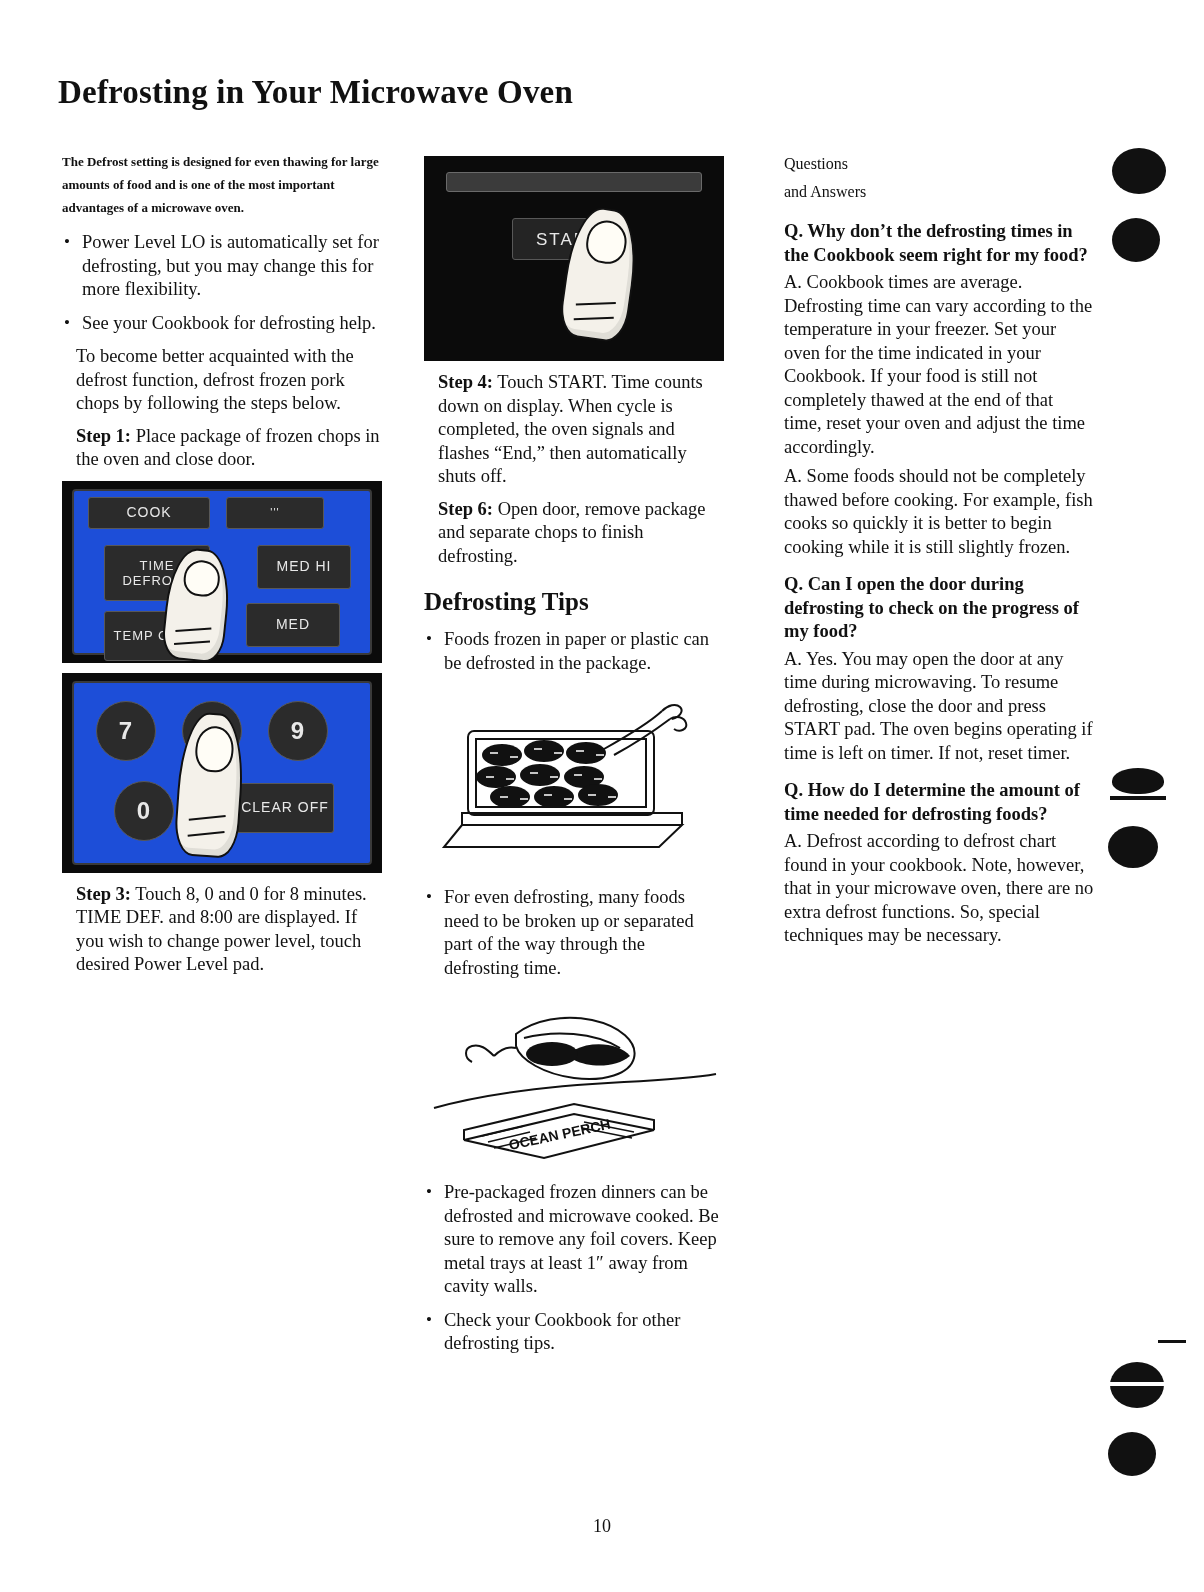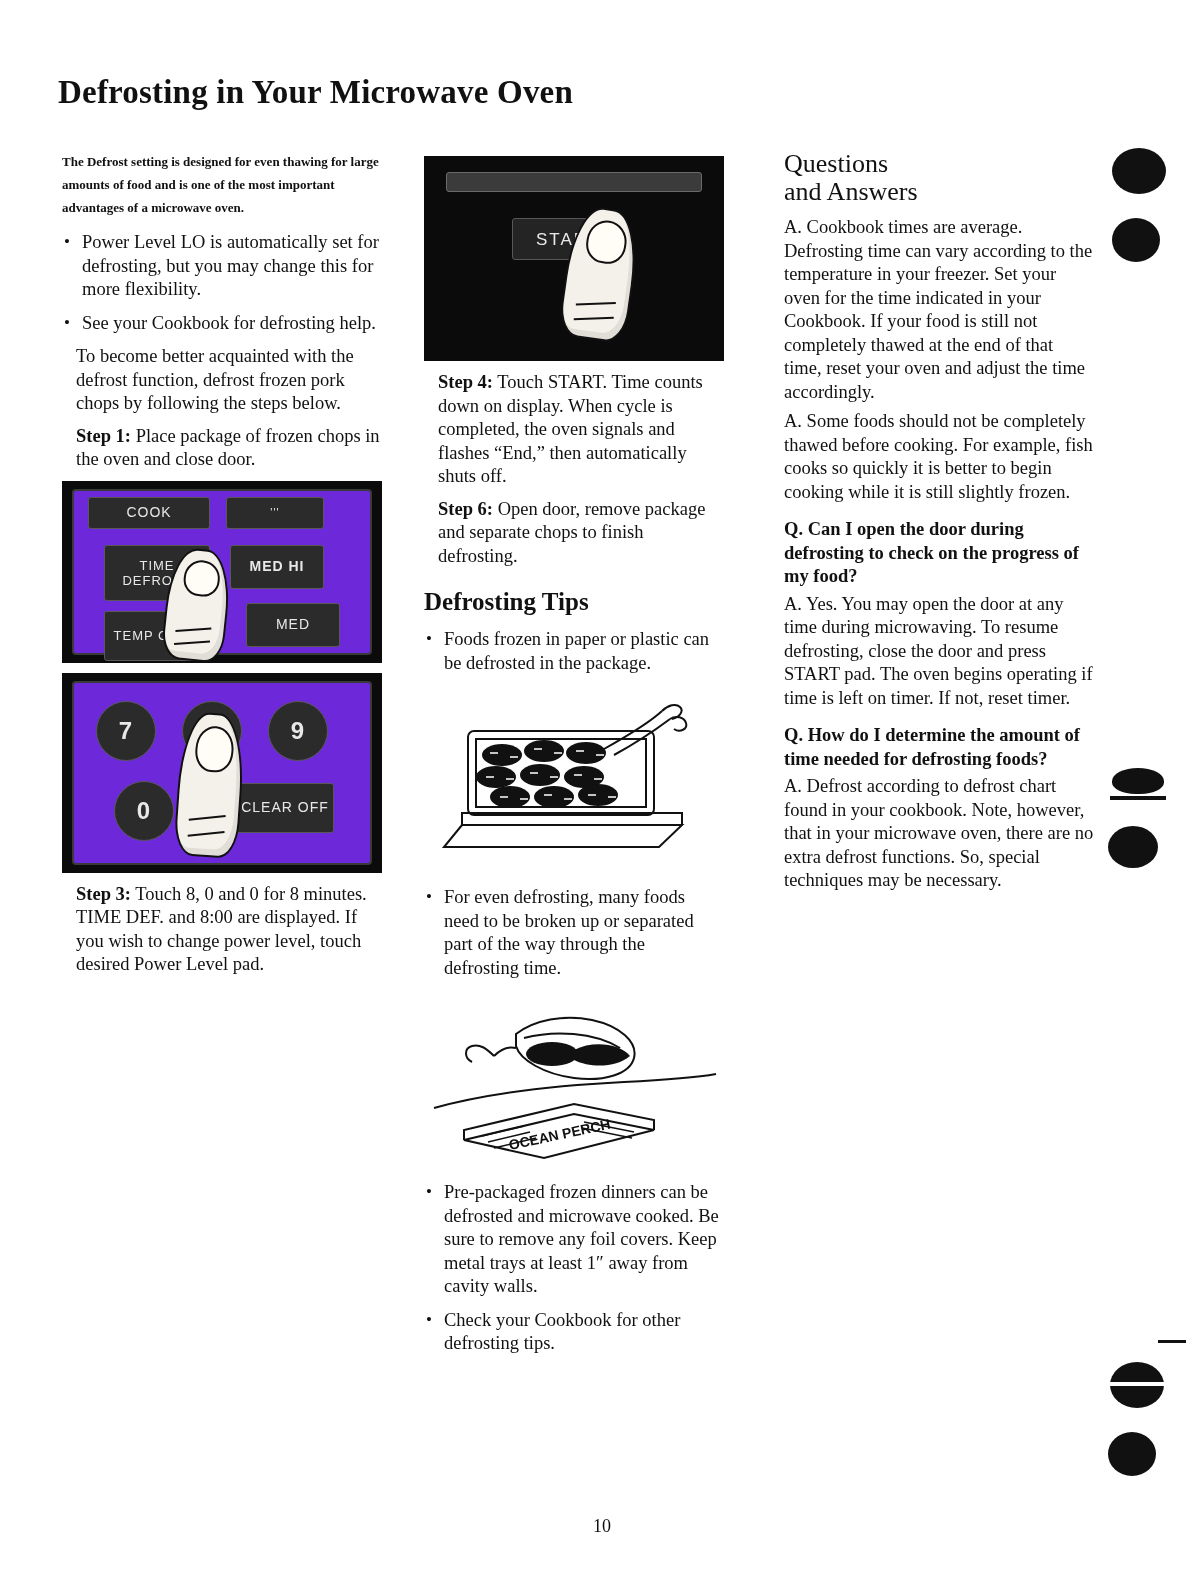--- a/index.html
+++ b/index.html
@@ -70,21 +70,21 @@
     top: -1px;
     font-size: 17px;
   }
   .step-lbl { font-weight: bold; }
   .sec-head {
     font-size: 25px;
     font-weight: 600;
     margin: 20px 0 12px 0;
   }
   .qa-head {
-    font-size: 26px;
+    font-size: 16px;
     line-height: 28px;
     margin-bottom: 10px;
   }
   .q {
     font-weight: bold;
     font-size: 18.5px;
     line-height: 23.5px;
     margin: 14px 0 4px 0;
   }
   .a {
@@ -100,21 +100,21 @@
     margin: 6px 0 10px 0;
     overflow: hidden;
   }
   .photo-panel-1 { width: 320px; height: 182px; }
   .photo-panel-2 { width: 320px; height: 200px; }
   .photo-start   { width: 300px; height: 205px; }
 
   .panel-face {
     position: absolute;
     left: 10px; top: 8px; right: 10px; bottom: 8px;
-    background: #6d28d9;
+    background: #1d4ed8;
     border: 2px solid #3a3a3a;
     border-radius: 4px;
   }
   .pad {
     position: absolute;
     background: #2b2b2b;
     border: 1px solid #585858;
     border-radius: 3px;
     color: #e8e8e8;
     font-family: "Liberation Sans", sans-serif;
@@ -213,21 +213,21 @@
     <p><span class="step-lbl">Step 1:</span><span> Place package of frozen chops in the oven and close door.</span></p>
 
     <div class="photo photo-panel-1">
       <div class="panel-face">
         <div class="pad" style="left:14px; top:6px; width:120px; height:30px;">COOK</div>
         <div class="pad" style="left:152px; top:6px; width:96px; height:30px; font-size:11px;">'''</div>
 
         <div class="pad" style="left:30px; top:54px; width:104px; height:54px; font-size:13px;">TIME DEFROST</div>
         <div class="pad" style="left:30px; top:120px; width:104px; height:48px; font-size:13px;">TEMP COOK</div>
 
-        <div class="pad" style="left:156px; top:54px; width:92px; height:42px;font-weight:bold;">MED HI</div>
+        <div class="pad" style="left:183px; top:54px; width:92px; height:42px;">MED HI</div>
         <div class="pad" style="left:172px; top:112px; width:92px; height:42px;">MED</div>
 
         <div class="finger" style="left:92px; top:58px; width:58px; height:108px; transform:rotate(6deg);">
           <div class="nail"></div>
           <div class="kn1"></div>
           <div class="kn2"></div>
         </div>
       </div>
     </div>
 
@@ -328,20 +328,21 @@
     <div class="bullet">Pre-packaged frozen dinners can be defrosted and microwave cooked. Be sure to remove any foil covers. Keep metal trays at least 1″ away from cavity walls.</div>
     <div class="bullet">Check your Cookbook for other defrosting tips.</div>
   </div>
 
   <div class="col col-right">
     <div class="qa-head">
       <div>Questions</div>
       <div>and Answers</div>
     </div>
 
+    <div class="q">Q. Why don’t the defrosting times in the Cookbook seem right for my food?</div>
     <div class="a">A. Cookbook times are average. Defrosting time can vary according to the temperature in your freezer. Set your oven for the time indicated in your Cookbook. If your food is still not completely thawed at the end of that time, reset your oven and adjust the time accordingly.</div>
 
     <div class="a">A. Some foods should not be completely thawed before cooking. For example, fish cooks so quickly it is better to begin cooking while it is still slightly frozen.</div>
 
     <div class="q">Q. Can I open the door during defrosting to check on the progress of my food?</div>
     <div class="a">A. Yes. You may open the door at any time during microwaving. To resume defrosting, close the door and press START pad. The oven begins operating if time is left on timer. If not, reset timer.</div>
 
     <div class="q">Q. How do I determine the amount of time needed for defrosting foods?</div>
     <div class="a">A. Defrost according to defrost chart found in your cookbook. Note, however, that in your microwave oven, there are no extra defrost functions. So, special techniques may be necessary.</div>
   </div>

